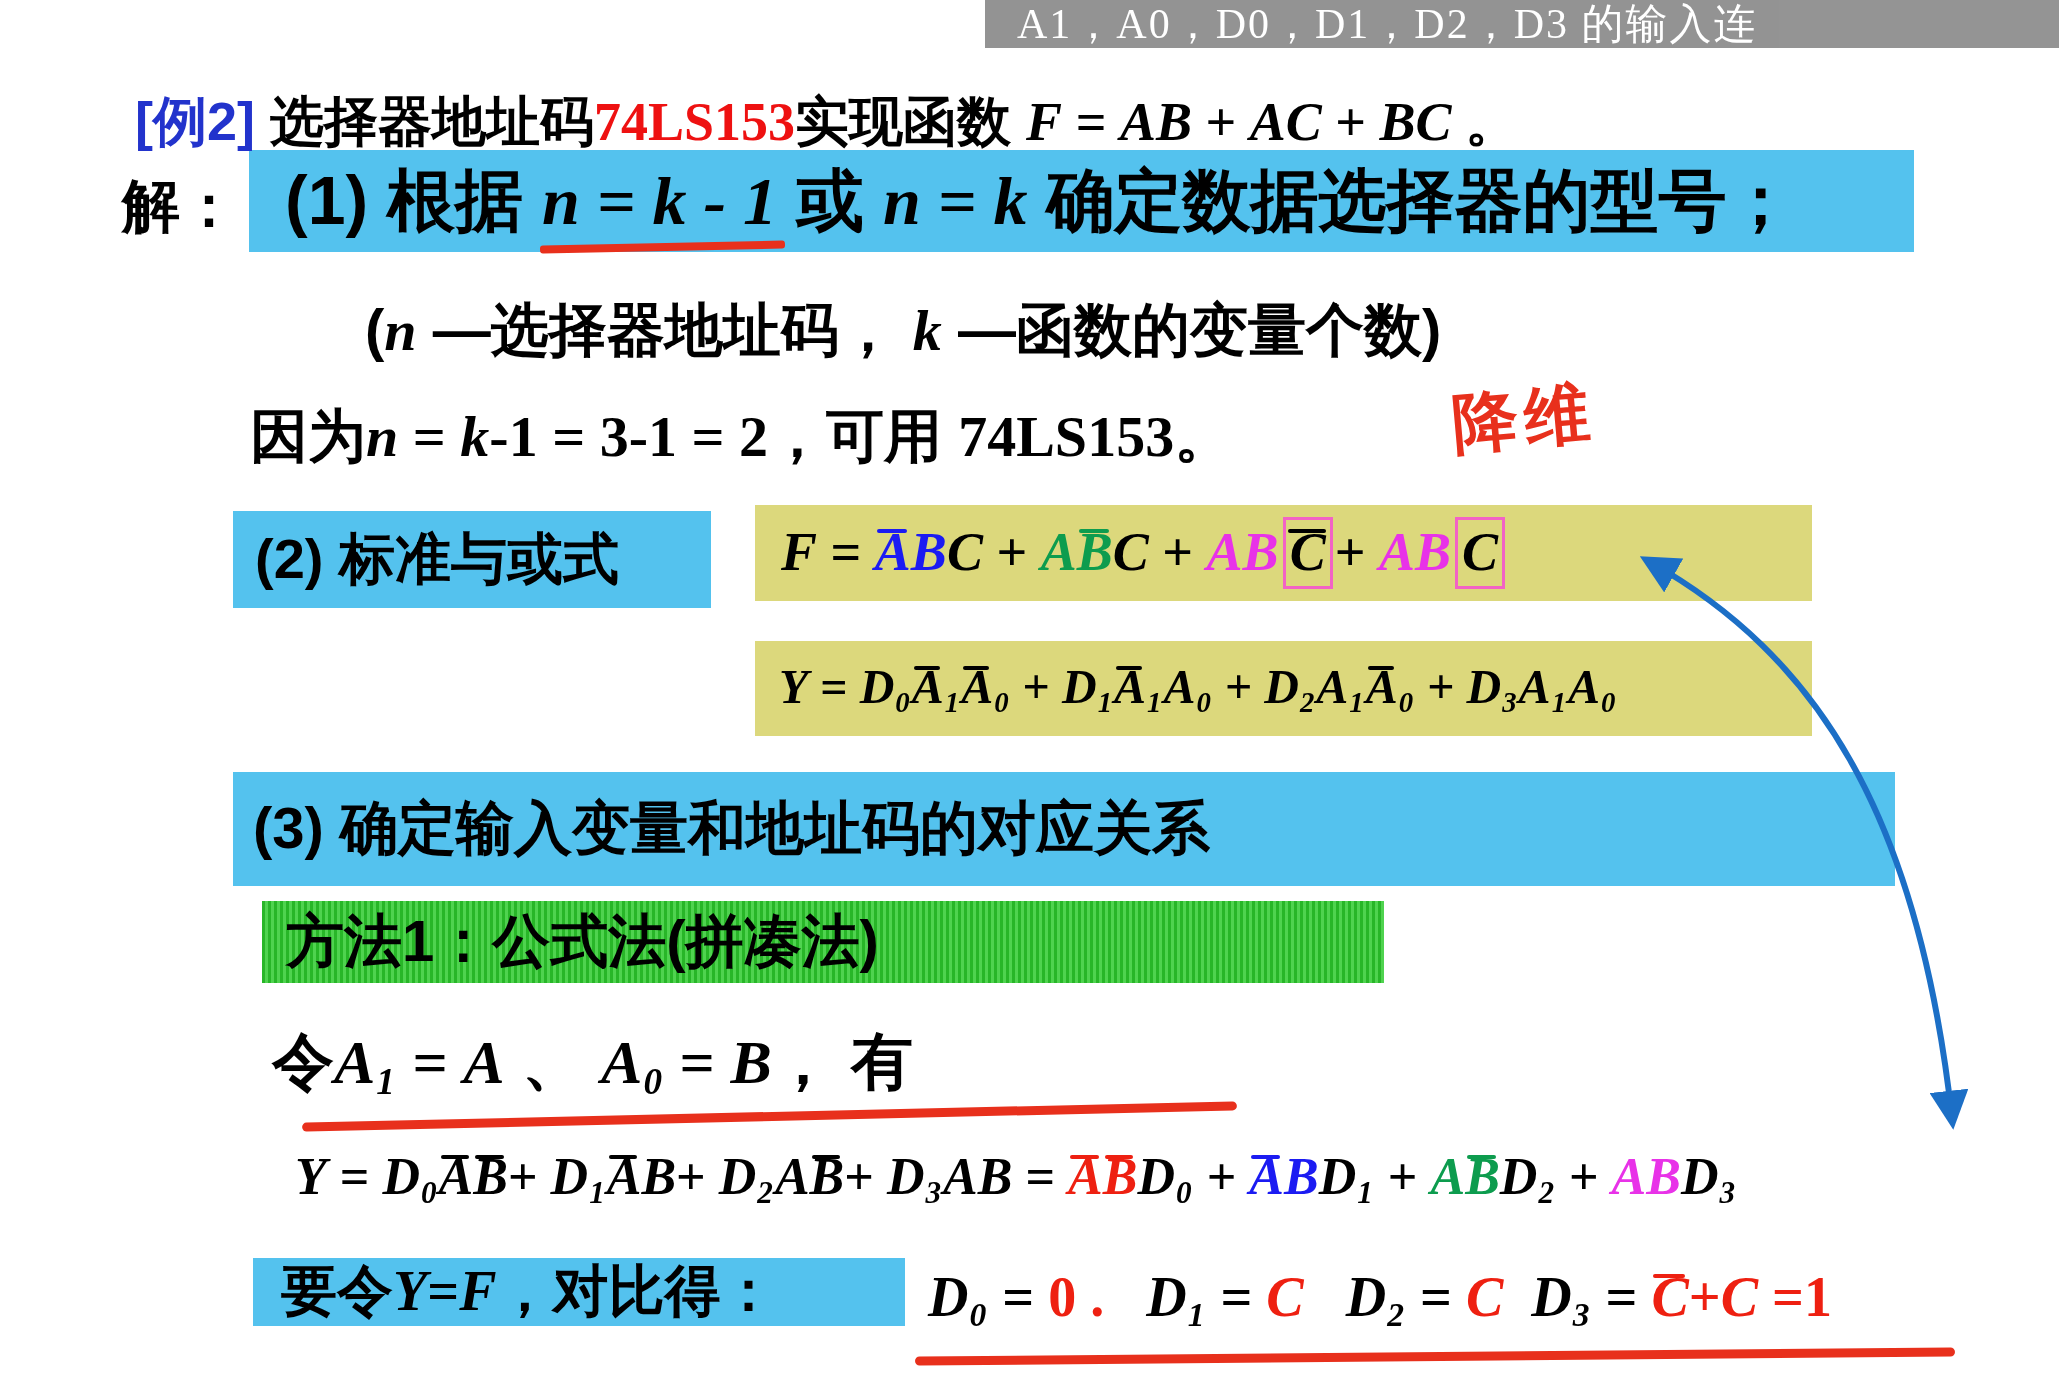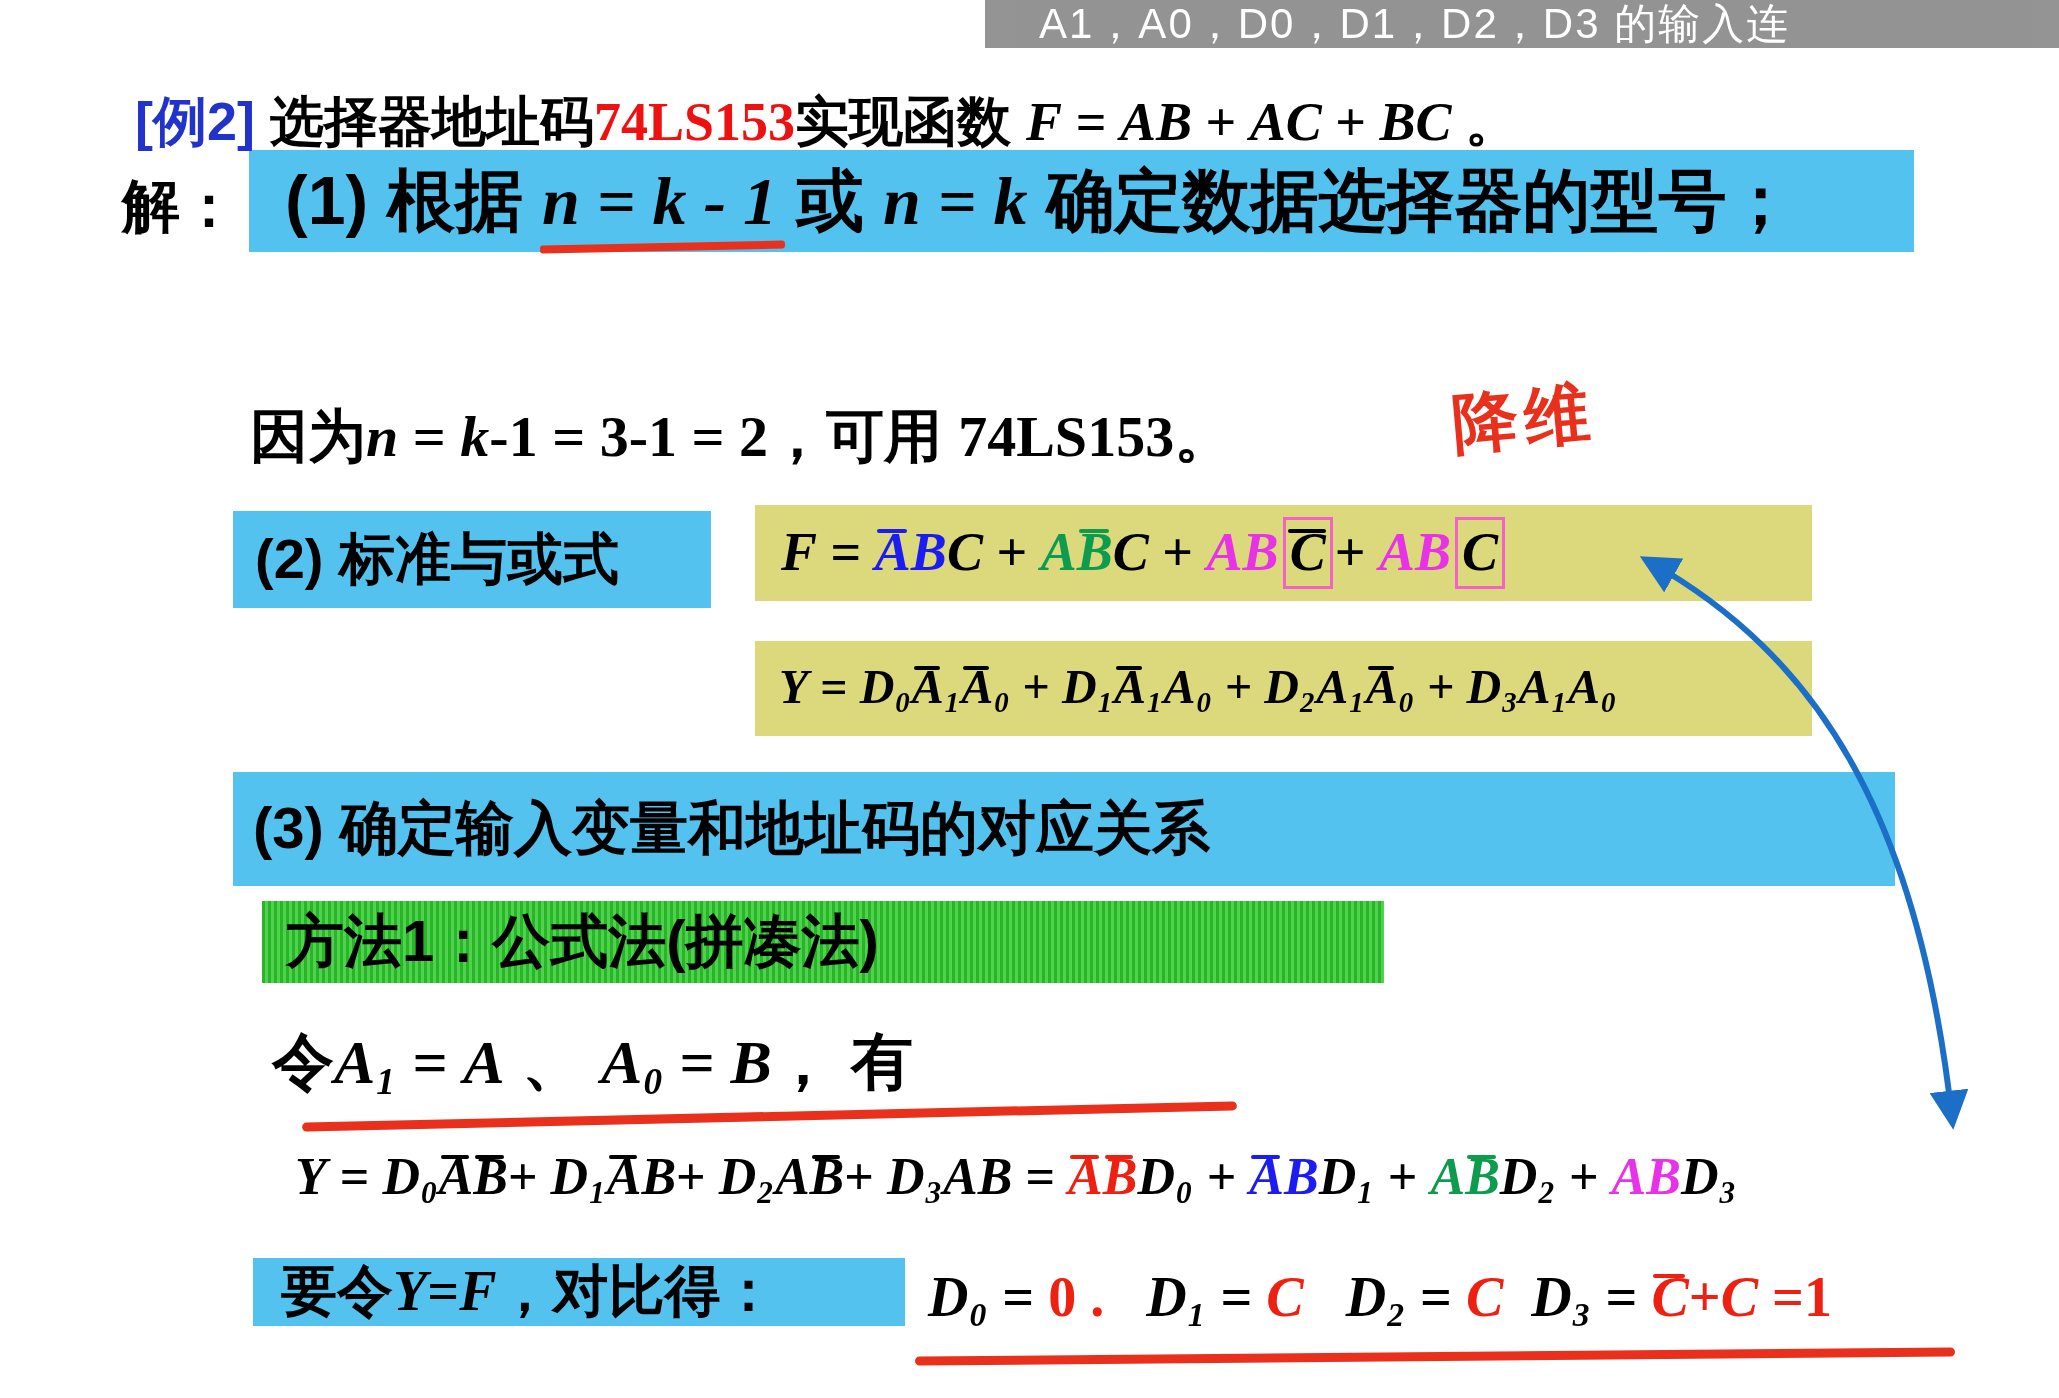--- a/index.html
+++ b/index.html
@@ -22,22 +22,22 @@
             background:var(--hand-red);border-radius:3px;transform:rotate(-1.2deg);}
 
   
   .band{position:absolute;display:flex;align-items:center;}
   .blue{background:var(--band-blue);}
   .yellow{background:var(--band-yellow);}
   .green{background:repeating-linear-gradient(90deg,var(--green-b) 0 3px,var(--green-a) 3px 6px);}
 
   
   .banner{position:absolute;left:985px;top:0;width:1074px;height:48px;background:var(--banner-gray);
-          opacity:0.94;color:#fff;font-family:Liberation Sans, sans-serif;font-size:42px;
-          letter-spacing:2px;display:flex;align-items:center;padding-left:54px;box-sizing:border-box;
+          opacity:0.94;color:#fff;font-family:Liberation Serif, serif;font-size:42px;
+          letter-spacing:2px;display:flex;align-items:center;padding-left:32px;box-sizing:border-box;
           overflow:hidden;white-space:nowrap;z-index:6;}
   .title-row{position:absolute;left:75px;top:24px;font-size:54px;z-index:2;}
   .tag{color:var(--tag-blue);}
   .chip{color:var(--chip-red);font-family:"Liberation Serif",serif;font-weight:bold;}
   .solve{position:absolute;left:122px;top:168px;font-size:58px;}
   .b1{left:233px;top:150px;width:1665px;height:102px;font-size:68px;padding-left:36px;box-sizing:border-box;margin-left:16px;}
   .line{position:absolute;}
   .paren{left:365px;top:292px;font-size:58px;}
   .because{left:250px;top:398px;font-size:58px;}
   .annot{position:absolute;left:1452px;top:374px;font-size:66px;color:var(--hand-red);
@@ -71,20 +71,21 @@
   <div class="banner">
     <span>A1，A0，D0，D1，D2，D3 的输入连</span>
   </div>
 
   <div class="solve cn">解：</div>
 
   <div class="band blue b1">
     <div class="cn"><span>(1) 根据 </span><span class="m u">n = k - 1</span><span> 或 </span><span class="m">n = k</span><span> 确定数据选择器的型号；</span></div>
   </div>
 
+  <div class="line cn paren"><span>(</span><span class="m">n</span><span> —选择器地址码， </span><span class="m">k</span><span> —函数的变量个数)</span></div>
 
   <div class="line cn because"><span>因为</span><span class="m">n</span><span class="r"> = </span><span class="m">k</span><span class="r">-1 = 3-1 = 2</span><span>，可用 </span><span class="r">74LS153</span><span>。</span></div>
 
   <div class="annot">降维</div>
 
   <div class="band blue b2l">
     <div class="cn">(2) 标准与或式</div>
   </div>
   <div class="band yellow b2r">
     <div class="formula"><span class="m">F</span><span class="r"> = </span><span class="m ov" style="color: rgb(27, 27, 242);">A</span><span class="m" style="color: rgb(27, 27, 242);">B</span><span class="m">C</span><span class="r"> + </span><span class="m" style="color: rgb(13, 156, 78);">A</span><span class="m ov" style="color: rgb(13, 156, 78);">B</span><span class="m">C</span><span class="r"> + </span><span class="m" style="color: rgb(232, 50, 232);">A</span><span class="m" style="color: rgb(232, 50, 232);">B</span><span class="m ov boxed">C</span><span class="r">+ </span><span class="m" style="color: rgb(232, 50, 232);">A</span><span class="m" style="color: rgb(232, 50, 232);">B</span><span class="m boxed">C</span></div>

